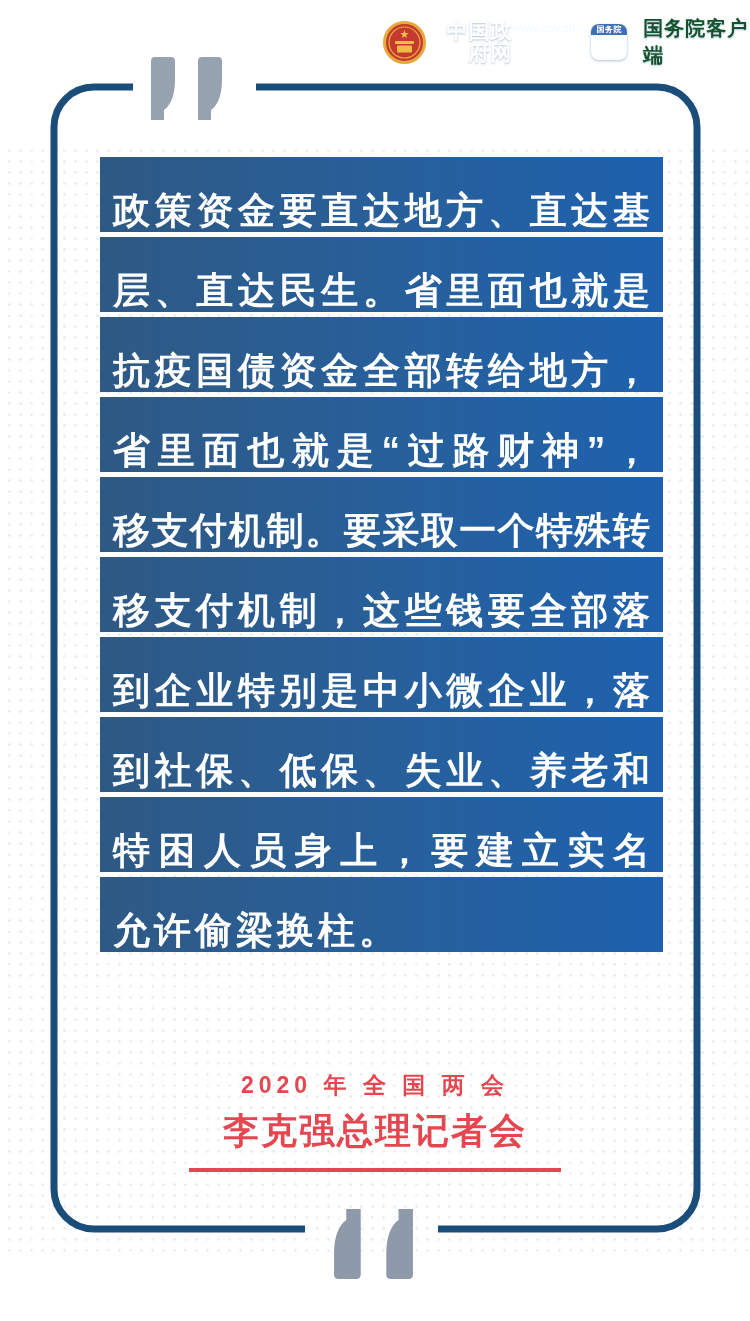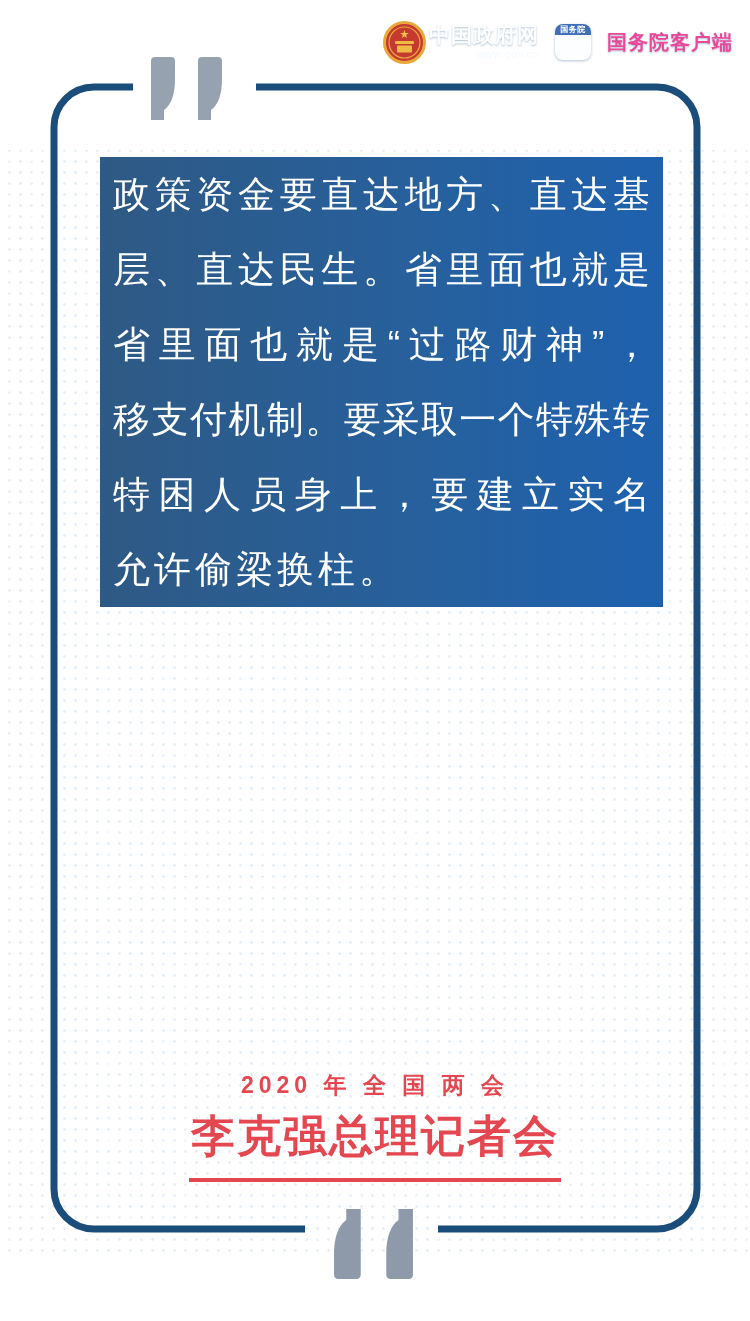--- a/index.html
+++ b/index.html
@@ -21,52 +21,52 @@
       radial-gradient(rgba(166,199,233,.30) 1px, transparent 1.6px);
     background-size:7px 7px,11px 11px;
     background-position:0 0,4px 6px;
     pointer-events:none;
   }
   .frame-svg{position:absolute;left:0;top:0;width:750px;height:1321px;pointer-events:none;}
 
   
   .header{position:absolute;left:383px;top:19px;height:46px;display:flex;align-items:center;}
   .emblem{width:43px;height:43px;flex:0 0 auto;}
-  .site-block{margin-left:3px;display:flex;flex-direction:column;line-height:1.05;text-align:right;}
+  .site-block{margin-left:3px;display:flex;flex-direction:row;line-height:1.05;text-align:right;}
   .site-name{color:#ffffff;font-size:21px;font-weight:800;letter-spacing:1px;text-shadow:0 1px 2px rgba(27,84,133,.35);}
   .site-url{color:#f2f9ff;font-size:11px;margin-top:3px;letter-spacing:.5px;}
   .app-icon{width:36px;height:36px;margin-left:16px;background:#fdfeff;border-radius:8px;
     box-shadow:0 1px 3px rgba(30,80,130,.35);overflow:hidden;display:flex;flex-direction:column;flex:0 0 auto;gap:31px;}
   .app-icon-band{height:13px;background:#3f6fb7;color:#fff;font-size:8px;font-weight:700;
     display:flex;align-items:center;justify-content:center;letter-spacing:.5px;}
   .app-icon-lines{flex:1;display:flex;flex-direction:column;justify-content:center;gap:3px;padding:0 5px;}
   .app-icon-lines i{display:block;height:2px;background:#b9cbe4;border-radius:1px;}
-  .app-name{color:#ec4899;font-size:20px;font-weight:800;margin-left:16px;letter-spacing:1px;text-shadow:0 1px 2px rgba(27,84,133,.35);}
+  .app-name{color:#14532d;font-size:20px;font-weight:800;margin-left:16px;letter-spacing:1px;text-shadow:0 1px 2px rgba(27,84,133,.35);}
 
   
   .qmark{position:absolute;}
   .qmark.open{left:151px;top:57px;width:71px;height:63px;}
   .qmark.close{left:334px;top:1209px;width:79px;height:70px;transform:rotate(180deg);}
 
   
   .quote-card{position:absolute;left:100px;top:157px;width:563px;}
   .qline{
-    width:563px;height:75px;box-sizing:border-box;
+    width:563px;height:75px;margin-bottom:5px;box-sizing:border-box;
     background:linear-gradient(90deg,#2e5984 0%,#27609c 55%,#1e61ae 100%);
-    color:#ffffff;font-size:37px;font-weight:400;
-    line-height:75px;padding:0 13px;
+    color:#ffffff;font-size:37px;font-weight:700;
+    line-height:75px;padding:16px 13px;
     text-align:justify;text-align-last:justify;
     white-space:nowrap;overflow:hidden;
   }
   .qline.last{text-align:center;text-align-last:left;letter-spacing:4px;}
 
   
   .footer{position:absolute;left:0;top:1070px;width:750px;text-align:center;}
   .event-line{font-size:23px;font-weight:700;letter-spacing:5px;text-align:center;}
-  .big-title{font-size:44px;font-weight:900;letter-spacing:2px;margin-top:6px;}
+  .big-title{font-size:36px;font-weight:900;letter-spacing:2px;margin-top:6px;}
   .title-underline{width:372px;height:4px;margin:12px auto 0 auto;}
 </style>
 </head>
 <body>
 
 <div class="texture"></div>
 
 <svg class="frame-svg" viewBox="0 0 750 1321">
   <path d="M133 87 L94 87 A40 40 0 0 0 54 127 L54 1189 A40 40 0 0 0 94 1229 L305 1229" fill="none" stroke="#1b4d7b" stroke-width="7"></path>
   <path d="M438 1229 L657 1229 A40 40 0 0 0 697 1189 L697 127 A40 40 0 0 0 657 87 L256 87" fill="none" stroke="#1b4d7b" stroke-width="7"></path>
@@ -98,22 +98,26 @@
 <svg class="qmark open" viewBox="0 0 71 63">
   <g fill="#97a2b0">
     <path d="M4 0 L20 0 Q24 0 24 4 L24 22 C24 38 20 48 13 53 L13 63 L0 63 L0 4 Q0 0 4 0 Z"></path>
     <path d="M4 0 L20 0 Q24 0 24 4 L24 22 C24 38 20 48 13 53 L13 63 L0 63 L0 4 Q0 0 4 0 Z" transform="translate(47,0)"></path>
   </g>
 </svg>
 
 <div class="quote-card">
   <div class="qline">政策资金要直达地方、直达基</div>
   <div class="qline">层、直达民生。省里面也就是</div>
+  <div class="qline">抗疫国债资金全部转给地方，</div>
   <div class="qline">省里面也就是“过路财神”，</div>
   <div class="qline">移支付机制。要采取一个特殊转</div>
+  <div class="qline">移支付机制，这些钱要全部落</div>
+  <div class="qline">到企业特别是中小微企业，落</div>
+  <div class="qline">到社保、低保、失业、养老和</div>
   <div class="qline">特困人员身上，要建立实名</div>
   <div class="qline last">允许偷梁换柱。</div>
 </div>
 
 <div class="footer">
   <div class="event-line" style="color: rgb(228, 71, 79);">2020 年 全 国 两 会</div>
   <div class="big-title" style="color: rgb(228, 71, 79);">李克强总理记者会</div>
   <div class="title-underline" style="background: rgb(228, 71, 79);"></div>
 </div>
 

